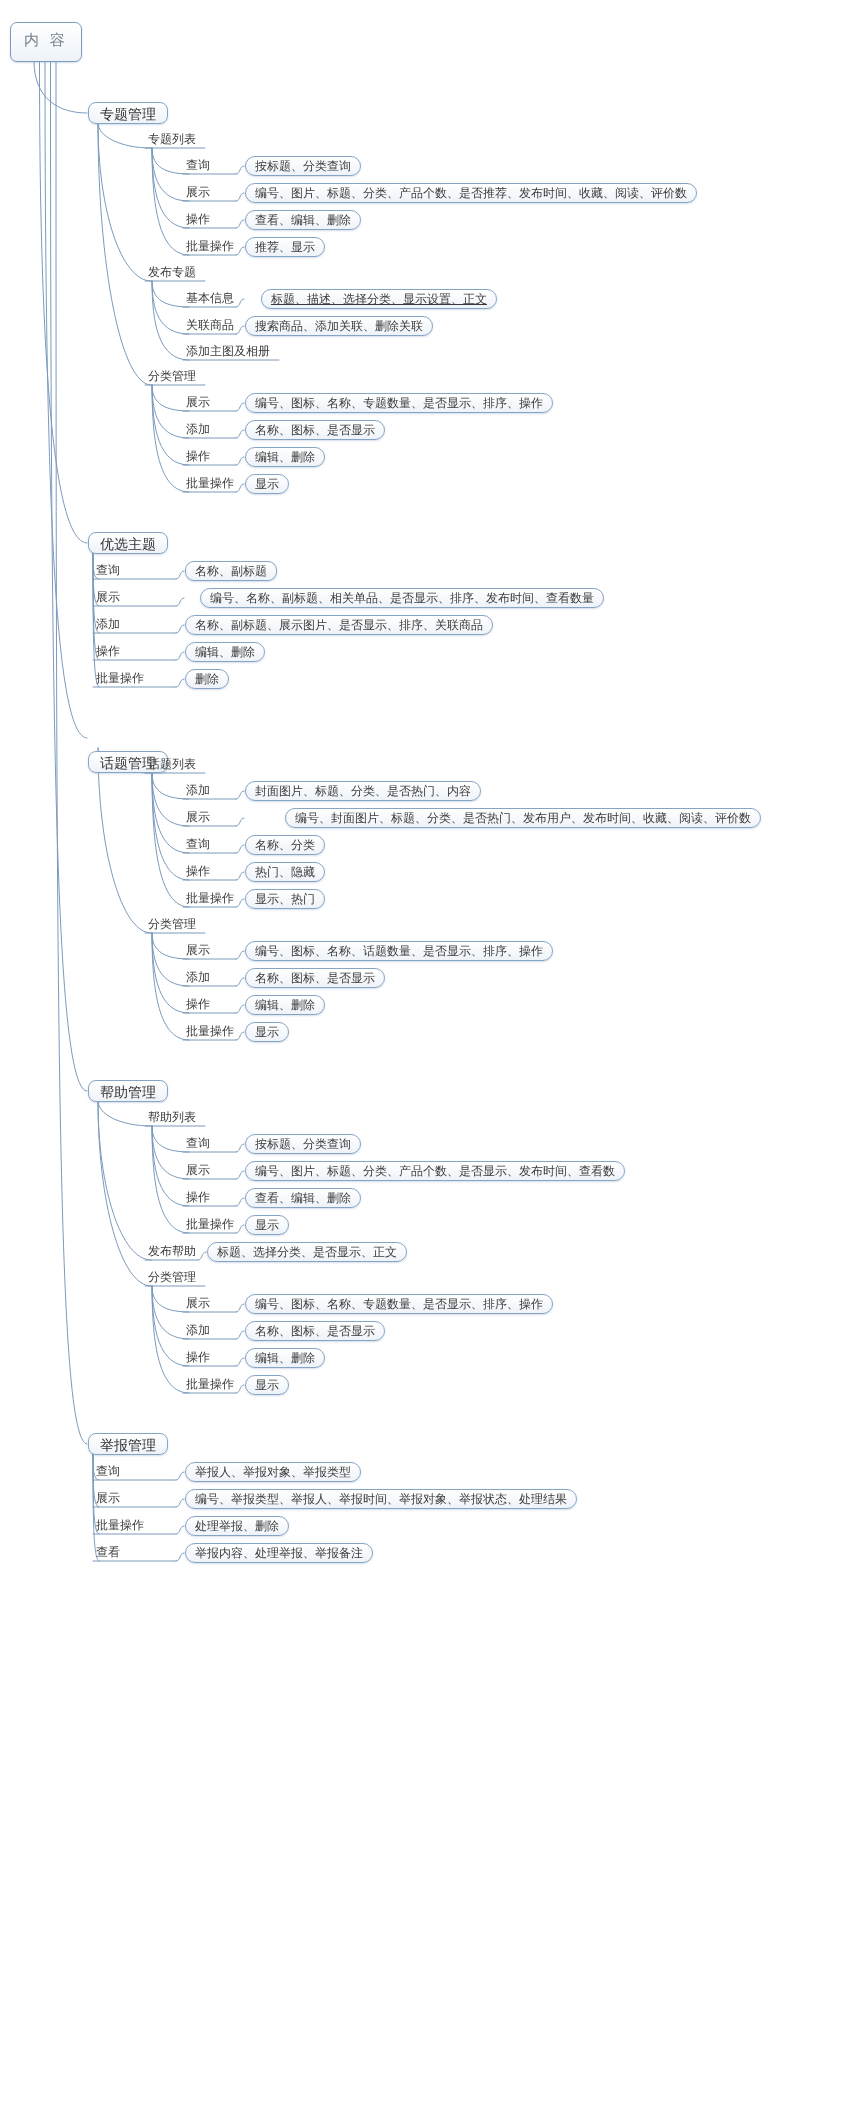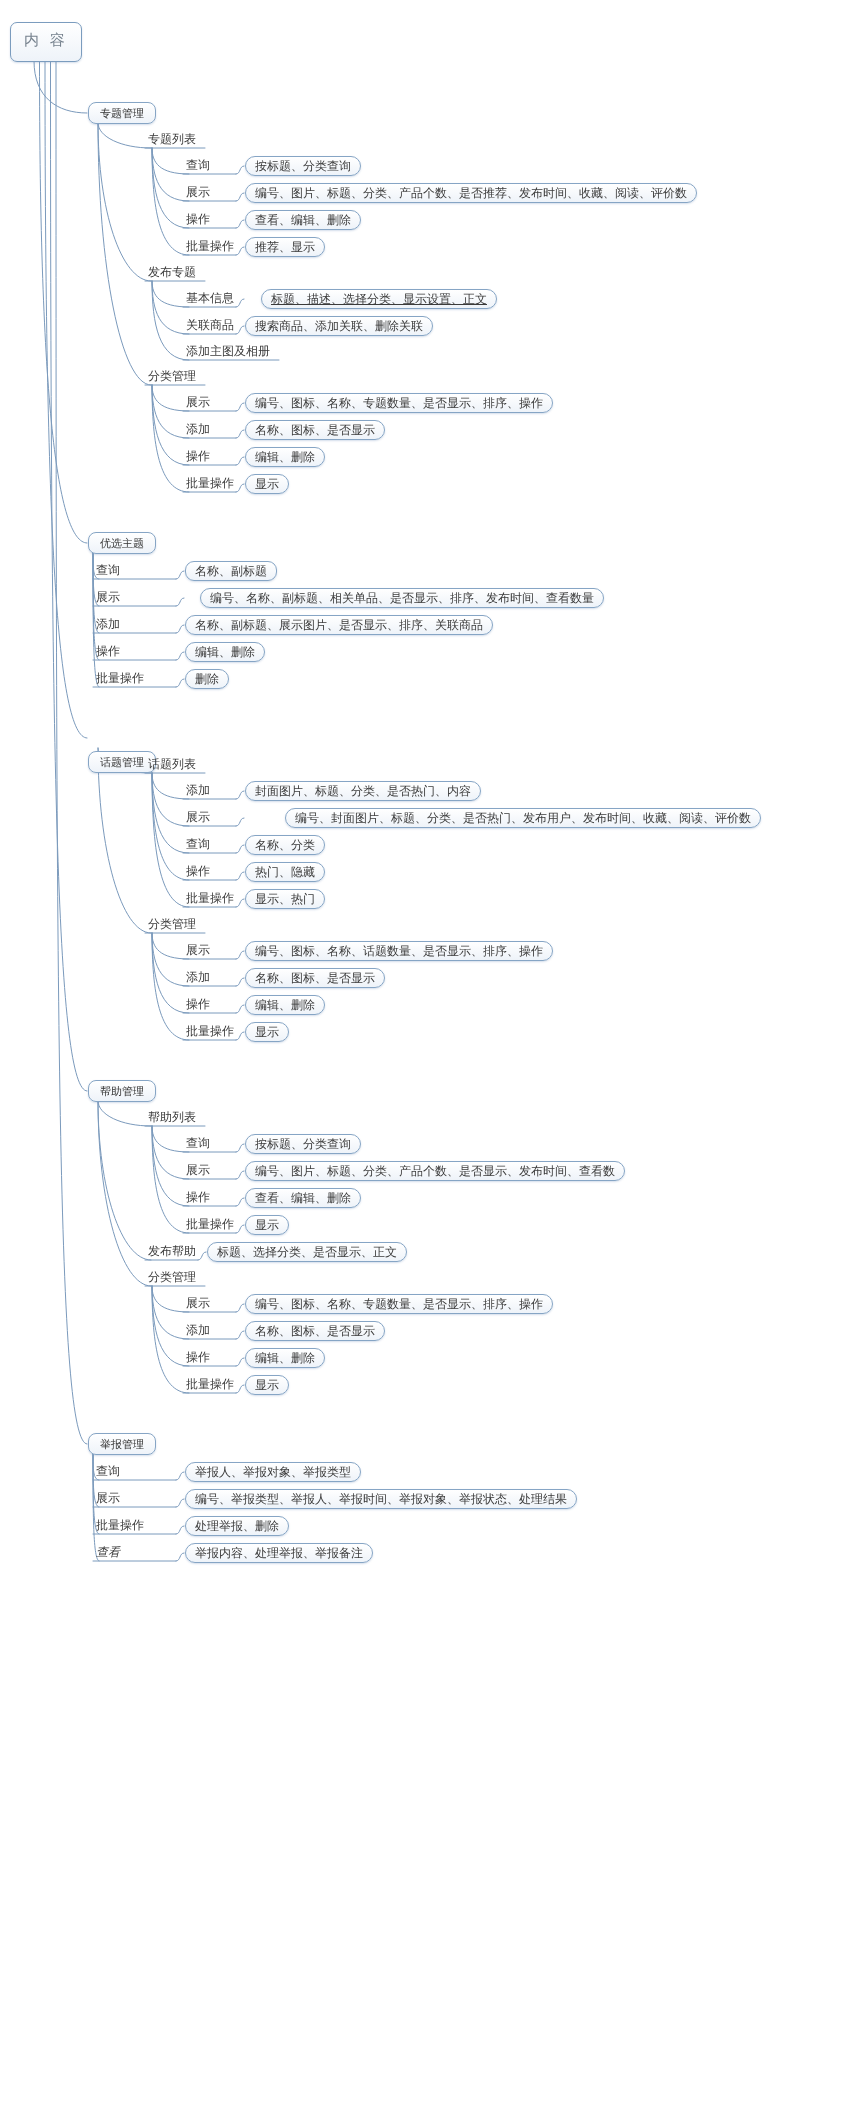--- a/index.html
+++ b/index.html
@@ -12,21 +12,21 @@
   #connectors{position:absolute;left:0;top:0;}
   .node{position:absolute;white-space:nowrap;box-sizing:border-box;}
   .box{
     border:1px solid var(--border);
     border-radius:10px;
     background:linear-gradient(180deg,#ffffff 0%,#eef3f9 100%);
     box-shadow:0 1px 2px rgba(120,150,190,0.32);
     color:var(--text);font-size:12px;line-height:14px;
     padding:2px 9px;height:20px;
   }
-  .l1-box{height:22px;padding:4px 11px;border-radius:8px;font-size:11px;color:#333333;}
+  .l1-box{height:22px;padding:4px 11px;border-radius:8px;font-size:14px;color:#333333;}
   .root-box{
     height:40px;padding:10px 13px;border-radius:7px;
     font-size:15px;letter-spacing:3px;color:#76828e;border-color:#7b9cbe;
   }
   .tlabel{font-size:12px;line-height:17px;height:17px;color:var(--text);padding:0 1px;}
 </style>
 </head>
 <body>
 
 <div id="stage" style="--border: #86a5c5; --text: #3b3b3b;">
@@ -243,15 +243,15 @@
     <div class="node box detail-box" style="left: 245px; top: 1348px;">编辑、删除</div>
     <div class="node tlabel" style="left: 185px; top: 1376px;">批量操作</div>
     <div class="node box detail-box" style="left: 245px; top: 1375px;">显示</div>
     <div class="node box l1-box" style="left: 88px; top: 1433px;">举报管理</div>
     <div class="node tlabel" style="left: 95px; top: 1463px;">查询</div>
     <div class="node box detail-box" style="left: 185px; top: 1462px;">举报人、举报对象、举报类型</div>
     <div class="node tlabel" style="left: 95px; top: 1490px;">展示</div>
     <div class="node box detail-box" style="left: 185px; top: 1489px;">编号、举报类型、举报人、举报时间、举报对象、举报状态、处理结果</div>
     <div class="node tlabel" style="left: 95px; top: 1517px;">批量操作</div>
     <div class="node box detail-box" style="left: 185px; top: 1516px;">处理举报、删除</div>
-    <div class="node tlabel" style="left: 95px; top: 1544px; font-style: italic;">查看</div>
+    <div class="node tlabel" style="left: 95px; top: 1544px;">查看</div>
     <div class="node box detail-box" style="left: 185px; top: 1543px;">举报内容、处理举报、举报备注</div>
   </div>
 
 </body></html>

